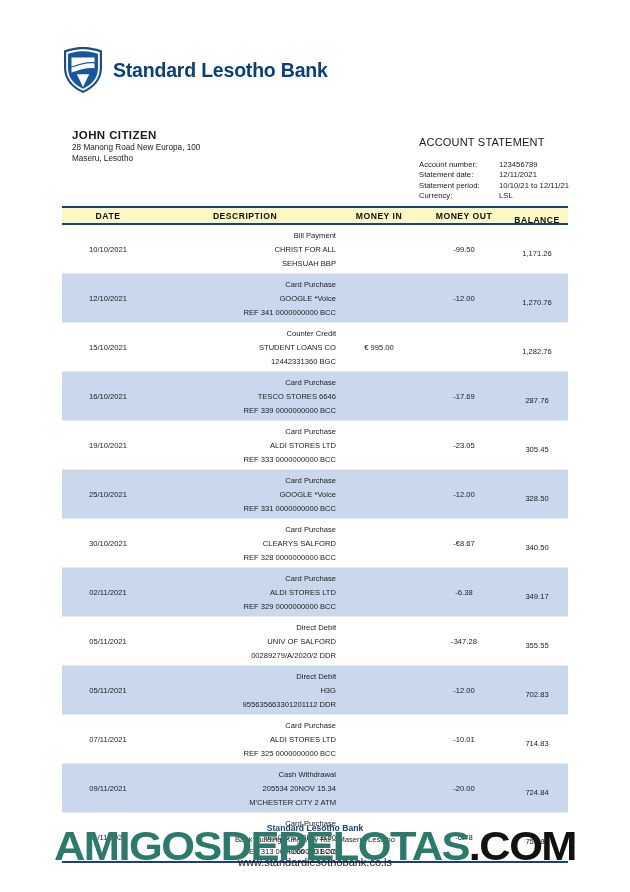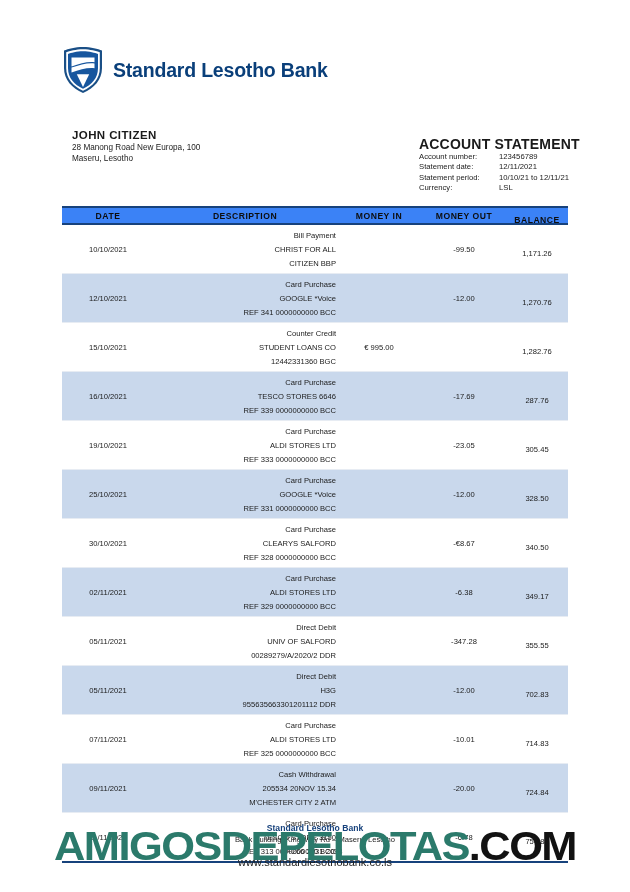--- a/index.html
+++ b/index.html
@@ -20,29 +20,29 @@
     font-size:19.5px;font-weight:bold;color:#0a3f7a;letter-spacing:-0.2px;
     font-family:"Liberation Sans", sans-serif;white-space:nowrap;
   }
 
   
   .customer{position:absolute;left:72px;top:121px;margin-top:8px;}
   .customer .name{font-size:11.5px;font-weight:bold;letter-spacing:.4px;margin-bottom:2px;}
   .customer .addr{font-size:8.2px;line-height:10.5px;color:#222;}
 
   .acct{position:absolute;left:419px;top:136px;}
-  .acct .title{font-size:14px;font-weight:bold;letter-spacing:.2px;margin-bottom:0;}
+  .acct .title{font-size:11px;font-weight:normal;letter-spacing:.2px;margin-bottom:12px;}
   .acct-row{display:flex;font-size:7.7px;line-height:10.4px;color:#222;}
   .acct-row .k{width:80px;flex:0 0 auto;}
   .acct-row .v{flex:1;}
 
   
   .table{position:absolute;left:62px;top:206px;width:506px;}
   .thead{
-    background:#3b82f6;
+    background:#fef9c3;
     border-top:2px solid #17427c;
     border-bottom:2px solid #17427c;
     height:15px;
     display:flex;align-items:center;
   }
   .thead .th{
     font-size:8.6px;font-weight:bold;letter-spacing:.5px;color:#0d0d0d;text-align:center;
   }
   .c-date{width:92px;flex:0 0 auto;}
   .c-desc{width:182px;flex:0 0 auto;}
@@ -140,21 +140,21 @@
       <div class="th c-in">MONEY IN</div>
       <div class="th c-out">MONEY OUT</div>
       <div class="th c-bal">BALANCE</div>
     </div>
     <div id="tbody">
         <div class="row">
           <div class="cell date c-date">10/10/2021</div>
           <div class="desc c-desc">
             <div class="l">Bill Payment</div>
             <div class="l">CHRIST FOR ALL</div>
-            <div class="l">CITIZEN BBP</div>
+            <div class="l">SEHSUAH BBP</div>
           </div>
           <div class="cell num c-in"></div>
           <div class="cell num c-out">-99.50</div>
           <div class="cell num c-bal">1,171.26</div>
         </div>
         <div class="row alt">
           <div class="cell date c-date">12/10/2021</div>
           <div class="desc c-desc">
             <div class="l">Card Purchase</div>
             <div class="l">GOOGLE *Voice</div>

